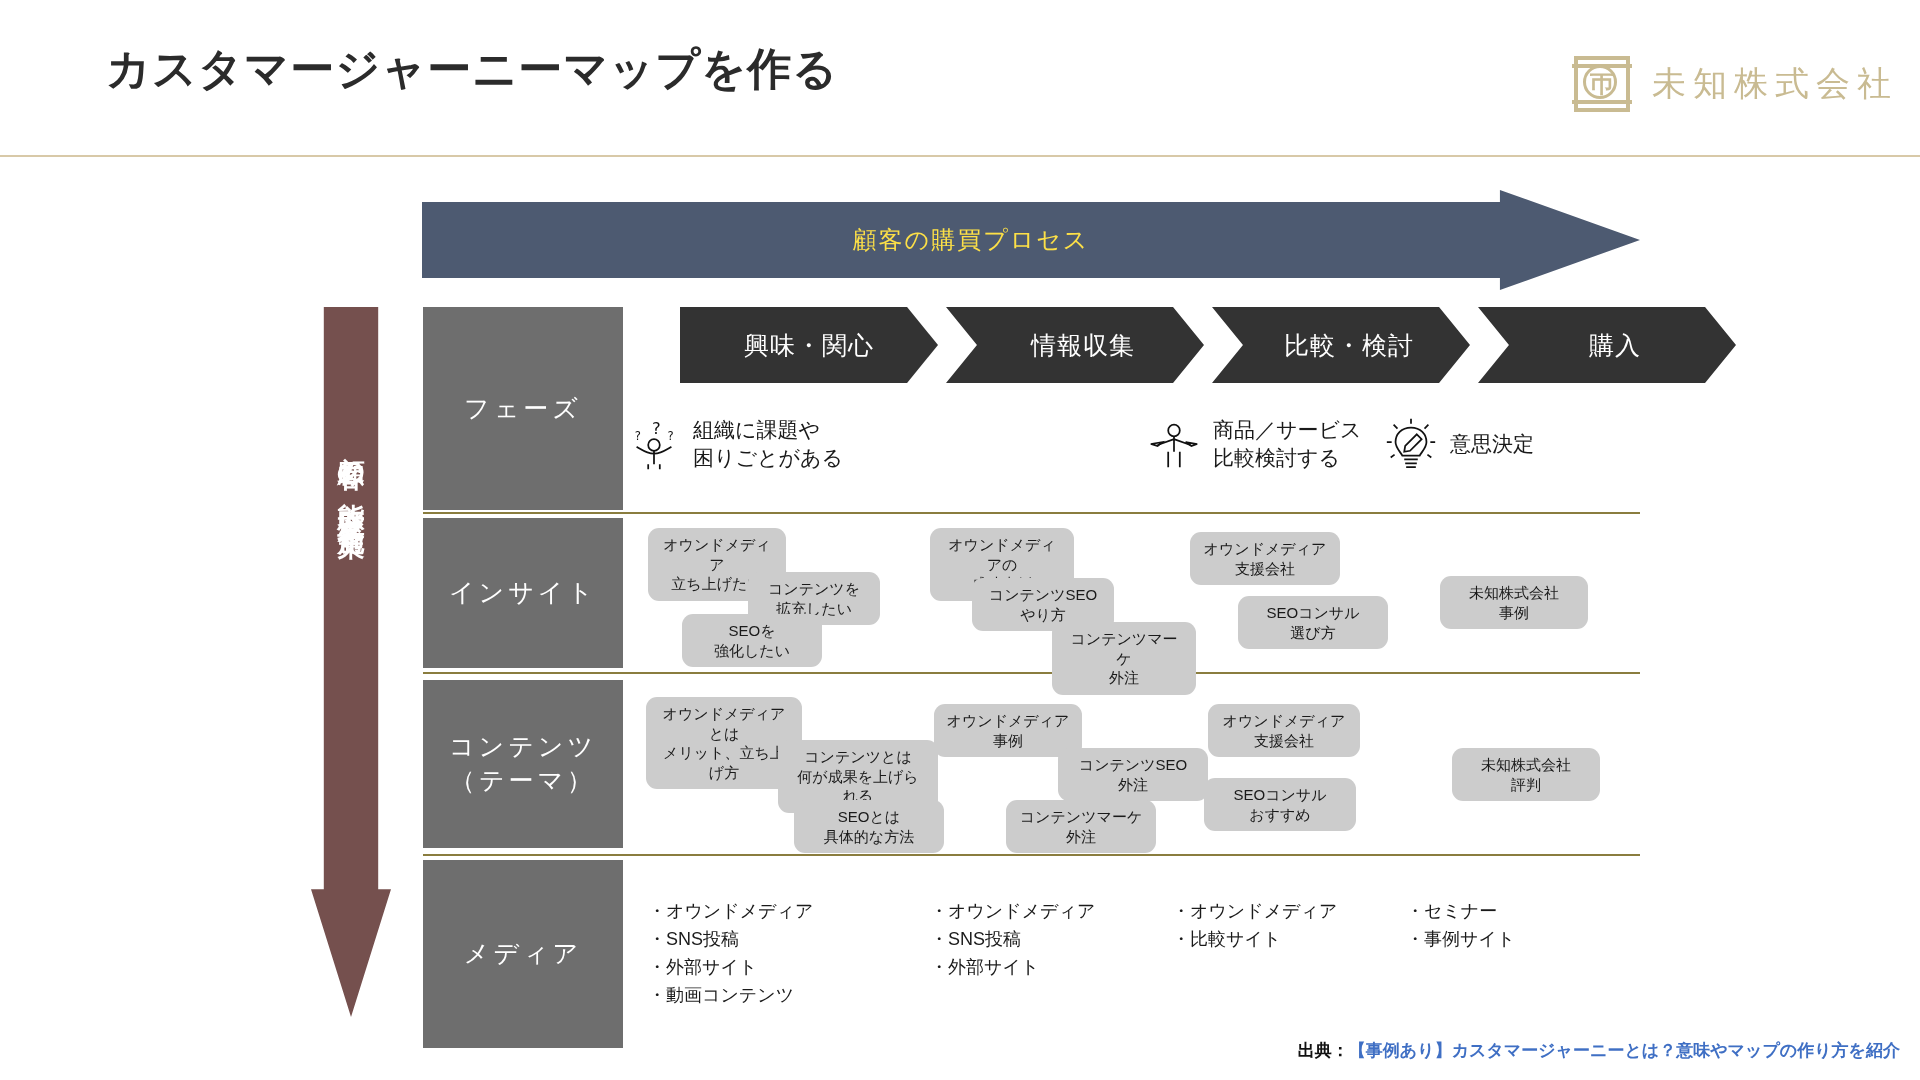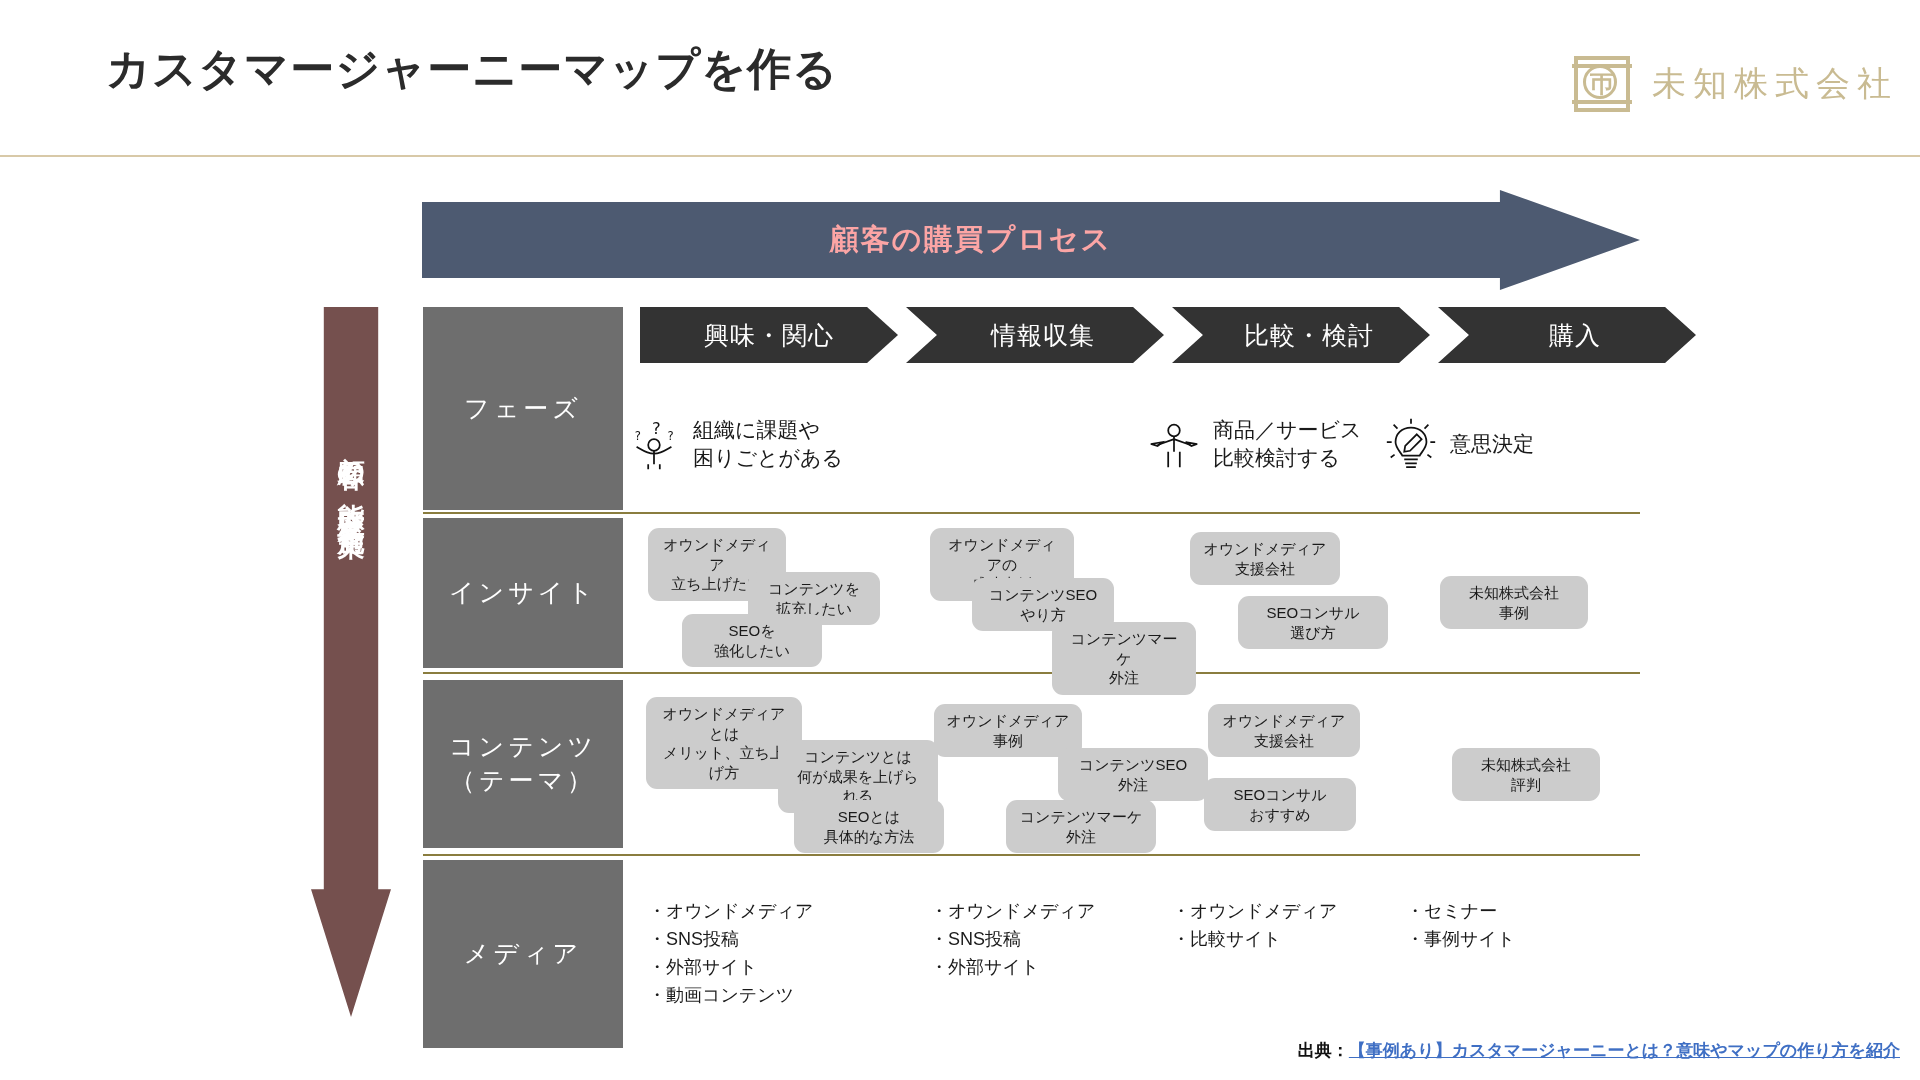--- a/index.html
+++ b/index.html
@@ -47,21 +47,21 @@
   }
 
   
   .process-arrow {
     position: absolute; left: 422px; top: 190px; width: 1218px; height: 100px;
     background: #4d5a71;
     clip-path: polygon(0 12%, 88.5% 12%, 88.5% 0, 100% 50%, 88.5% 100%, 88.5% 88%, 0 88%);
     display: flex; align-items: center; justify-content: center;
   }
   .process-arrow span {
-    font-size: 29px; font-weight: 700; color: #fca5a5; letter-spacing: 2px;
+    font-size: 24px; font-weight: 400; color: #fde047; letter-spacing: 2px;
     transform: translateX(-60px);
   }
 
   
   .vertical-arrow {
     position: absolute; left: 311px; top: 307px; width: 80px; height: 710px;
     background: #75504e;
     clip-path: polygon(16% 0, 84% 0, 84% 82%, 100% 82%, 50% 100%, 0 82%, 16% 82%);
     display: flex; align-items: flex-start; justify-content: center;
   }
@@ -87,22 +87,22 @@
 
   
   .row-sep { position: absolute; left: 423px; width: 1217px; height: 2px; background: #8a7d3f; }
   .sep1 { top: 512px; }
   .sep2 { top: 672px; }
   .sep3 { top: 854px; }
 
   
   .chevrons { position: absolute; left: 640px; top: 307px; height: 72px; }
   .chev {
-    position: absolute; top: 0; height: 56px; background: #333333;
-    display: flex; align-items: center; justify-content: center;
+    position: absolute; top: 0; height: 76px; background: #333333;
+    display: flex; align-items: center; justify-content: center; margin-left: 40px;
   }
   .chev span { font-size: 25px; color: #ffffff; letter-spacing: 1px; }
   .chev.c0 { left: 0px;   width: 258px; clip-path: polygon(0 0, 88% 0, 100% 50%, 88% 100%, 0 100%); }
   .chev.c1 { left: 266px; width: 258px; clip-path: polygon(0 0, 88% 0, 100% 50%, 88% 100%, 0 100%, 12% 50%); }
   .chev.c2 { left: 532px; width: 258px; clip-path: polygon(0 0, 88% 0, 100% 50%, 88% 100%, 0 100%, 12% 50%); }
   .chev.c3 { left: 798px; width: 258px; clip-path: polygon(0 0, 88% 0, 100% 50%, 88% 100%, 0 100%, 12% 50%); }
   .chev.c1 span, .chev.c2 span, .chev.c3 span { transform: translateX(8px); }
 
   
   .phase-item { position: absolute; top: 415px; display: flex; align-items: center; gap: 10px; }
@@ -131,21 +131,21 @@
   .media-col.m1 { left: 930px; }
   .media-col.m2 { left: 1172px; }
   .media-col.m3 { left: 1406px; }
 
   
   .source {
     position: absolute; right: 20px; bottom: 18px;
     font-size: 17px; font-weight: 700; white-space: nowrap;
   }
   .source .lbl { color: #111111; }
-  .source .lnk { color: #3f6fc4; text-decoration: underline; }
+  .source .lnk { color: #3f6fc4; }
 </style>
 </head>
 <body>
 
 <div id="page">
 
   <div class="page-title">カスタマージャーニーマップを作る</div>
 
   <div class="brand">
     <div class="brand-mark">

